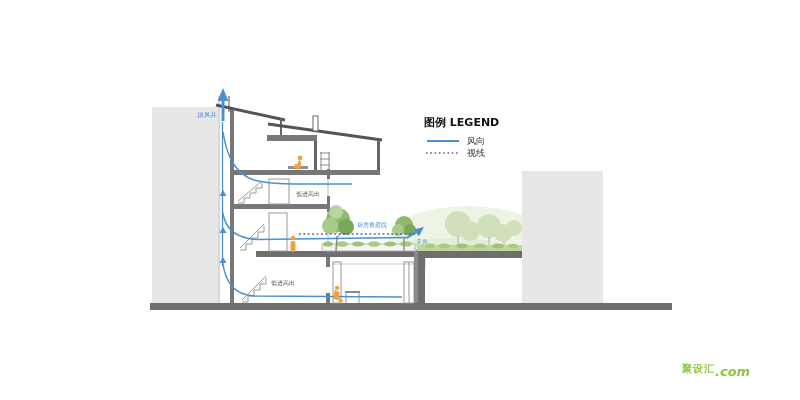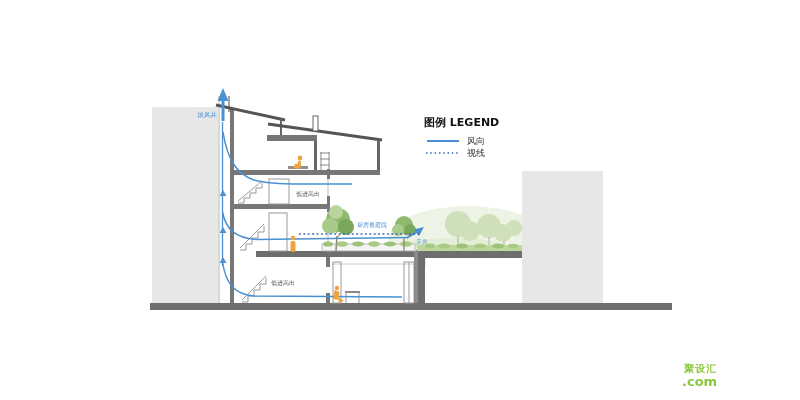--- a/index.html
+++ b/index.html
@@ -1,23 +1,23 @@
 <!DOCTYPE html>
 <html><head>
 <meta charset="utf-8">
 <style>
   html,body{margin:0;padding:0;background:#ffffff;}
   body{font-family:"DejaVu Sans","Liberation Sans",sans-serif;}
   .canvas{position:relative;width:800px;height:400px;background:#ffffff;overflow:hidden;text-align:right;}
   svg text{font-family:"DejaVu Sans","Liberation Sans",sans-serif;}
   .watermark{position:absolute;left:684px;top:362px;width:116px;display:flex;align-items:flex-start;line-height:1;}
   .wm-brand{color:#f5a11c;font-weight:800;font-style:italic;font-size:27px;letter-spacing:-1.5px;}
-  .wm-right{display:inline-flex;flex-direction:column;margin-left:-2px;margin-top:2px;}
+  .wm-right{display:inline-flex;flex-direction:row;margin-left:-2px;margin-top:2px;}
   .wm-cn{color:#8dc63f;font-size:10px;font-weight:700;letter-spacing:1px;}
-  .wm-tld{color:#8dc63f;font-size:13px;font-weight:800;margin-top:1px;}
+  .wm-tld{color:#8dc63f;font-size:13px;font-weight:800;font-style:italic;margin-top:1px;}
 </style>
 </head>
 <body>
 
 <div class="canvas">
 <svg width="800" height="400" viewBox="0 0 800 400">
 
   <g>
     <ellipse cx="468" cy="240" rx="80" ry="34" fill="#eef4e5"></ellipse>
     <ellipse cx="452" cy="252" rx="64" ry="14" fill="#e3eed6"></ellipse>

